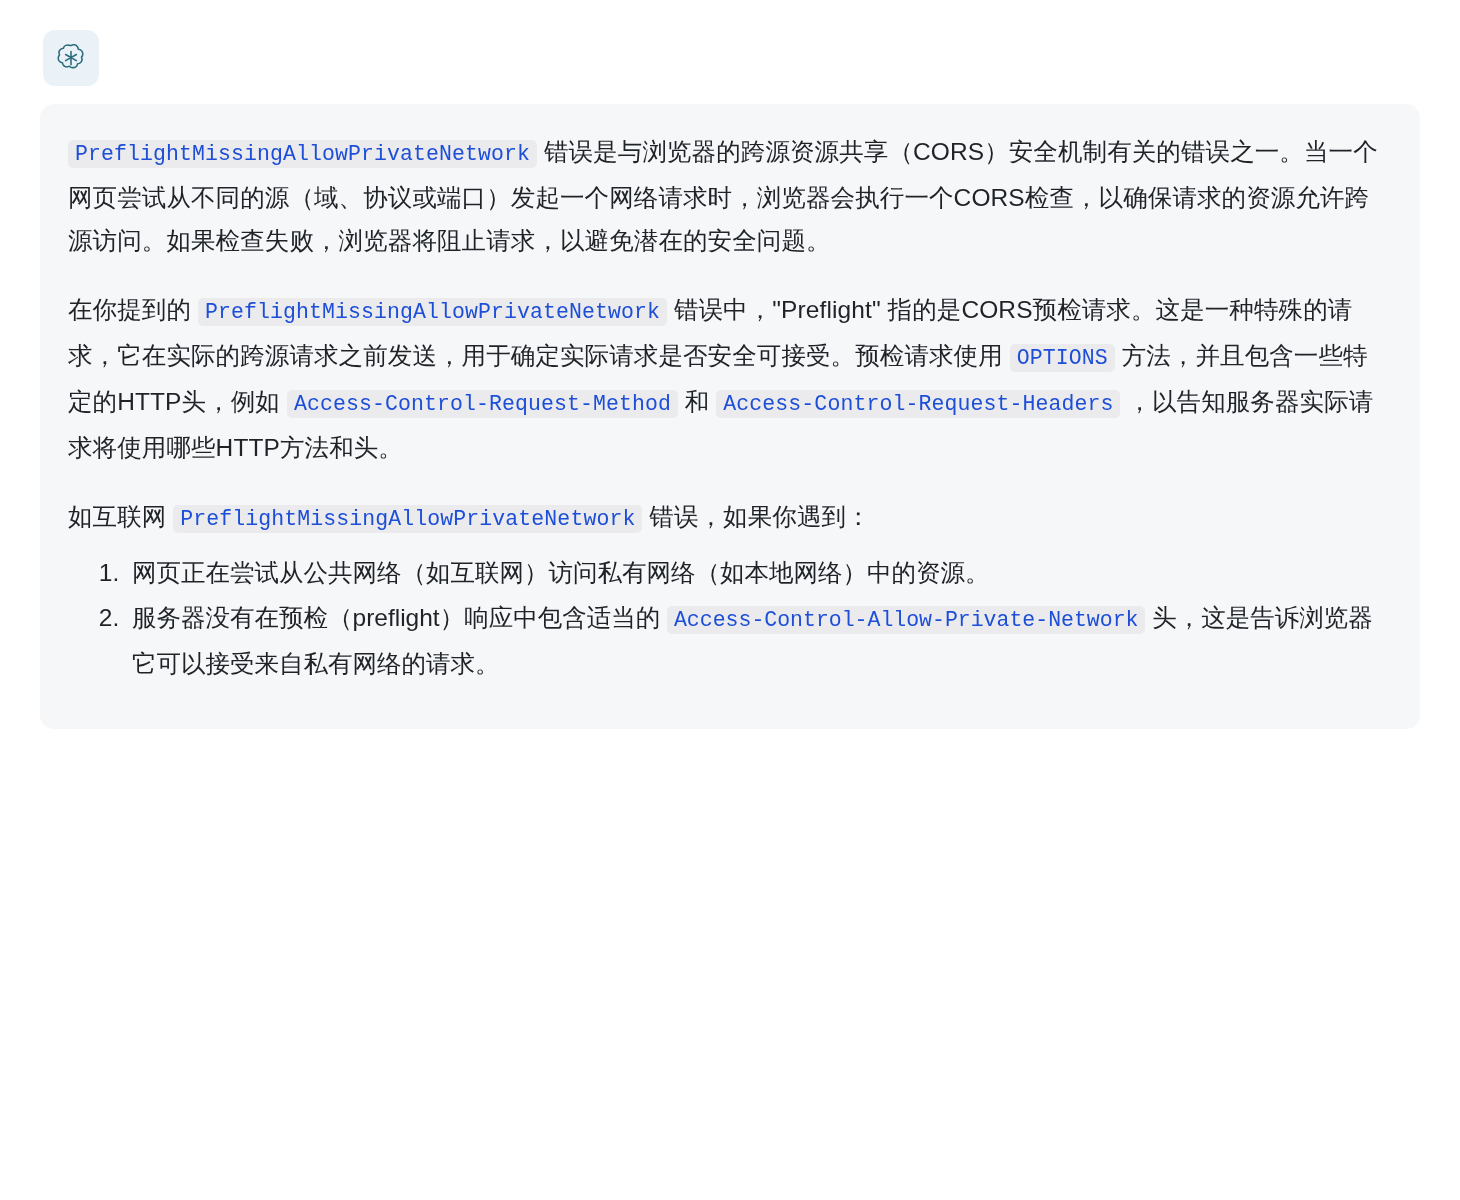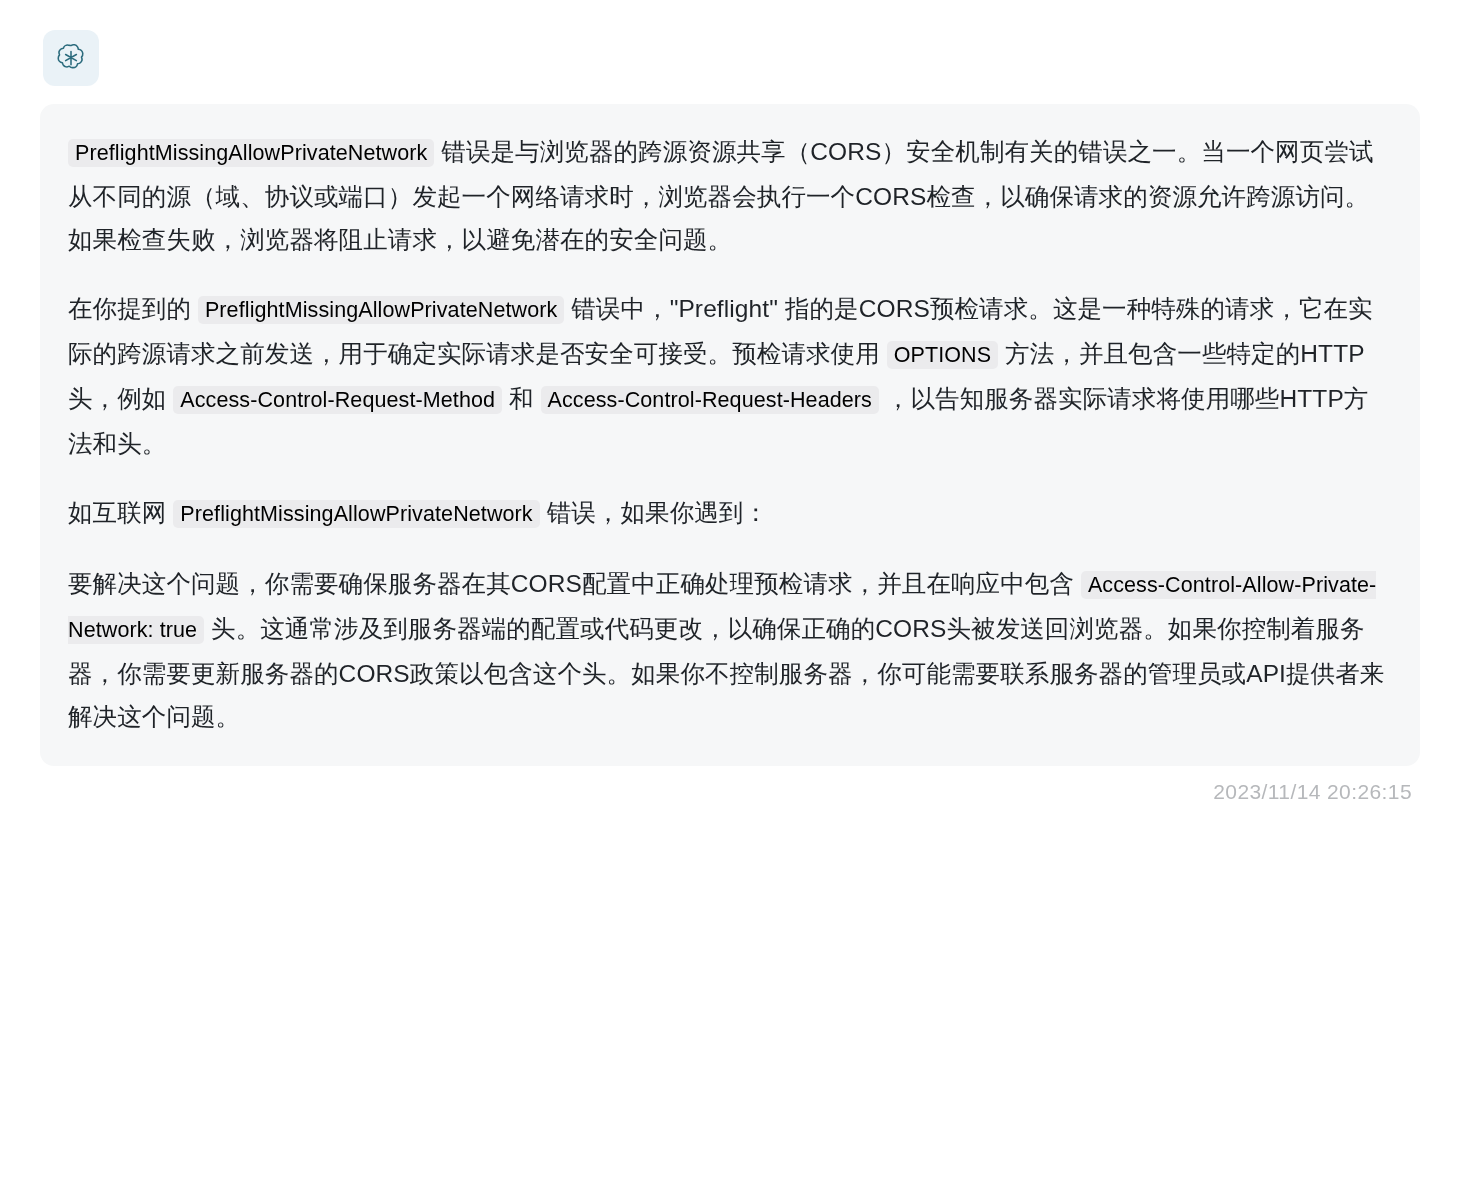--- a/index.html
+++ b/index.html
@@ -43,26 +43,26 @@
   .para {
     font-size: 24.5px;
     line-height: 43px;
     color: #1f2328;
     margin: 0 0 26px 0;
     letter-spacing: 0.1px;
   }
   .para:last-of-type { margin-bottom: 10px; }
 
   code.inline {
-    font-family: Liberation Sans, sans-serif;
+    font-family: Liberation Mono, monospace;
     font-size: 21.5px;
     background: #ebebed;
     border-radius: 5px;
     padding: 2px 7px;
-    color: #000000;
+    color: #1d4ed8;
     white-space: normal;
     text-align: center;
   }
 
   ol.list {
     margin: 0 0 26px 0;
     padding-left: 58px;
     font-size: 24.5px;
     line-height: 43px;
   }
@@ -103,22 +103,26 @@
 
     <p class="para">
       <span>在你提到的 </span><code class="inline">PreflightMissingAllowPrivateNetwork</code><span> 错误中，"Preflight" 指的是CORS预检请求。这是一种特殊的请求，它在实际的跨源请求之前发送，用于确定实际请求是否安全可接受。预检请求使用 </span><code class="inline">OPTIONS</code><span> 方法，并且包含一些特定的HTTP头，例如 </span><code class="inline">Access-Control-Request-Method</code><span> 和 </span><code class="inline">Access-Control-Request-Headers</code><span> ，以告知服务器实际请求将使用哪些HTTP方法和头。</span>
     </p>
 
 
     <p class="para">
       <span>如互联网 </span><code class="inline">PreflightMissingAllowPrivateNetwork</code><span> 错误，如果你遇到：</span>
     </p>
 
+    <ol class="list">
+      <li>
+        <span>网页正在尝试从公共网络（如互联网）访问私有网络（如本地网络）中的资源。</span>
+      </li>
+      <li>
+        <span>服务器没有在预检（preflight）响应中包含适当的 </span><code class="inline">Access-Control-Allow-Private-Network</code><span> 头，这是告诉浏览器它可以接受来自私有网络的请求。</span>
+      </li>
+    </ol>
 
-    <p class="para">
-      <span>要解决这个问题，你需要确保服务器在其CORS配置中正确处理预检请求，并且在响应中包含 </span><code class="inline">Access-Control-Allow-Private-Network: true</code><span> 头。这通常涉及到服务器端的配置或代码更改，以确保正确的CORS头被发送回浏览器。如果你控制着服务器，你需要更新服务器的CORS政策以包含这个头。如果你不控制服务器，你可能需要联系服务器的管理员或API提供者来解决这个问题。</span>
-    </p>
 
   </div>
 
-  <div class="timestamp">2023/11/14 20:26:15</div>
 
 </div>
 
 </body></html>

